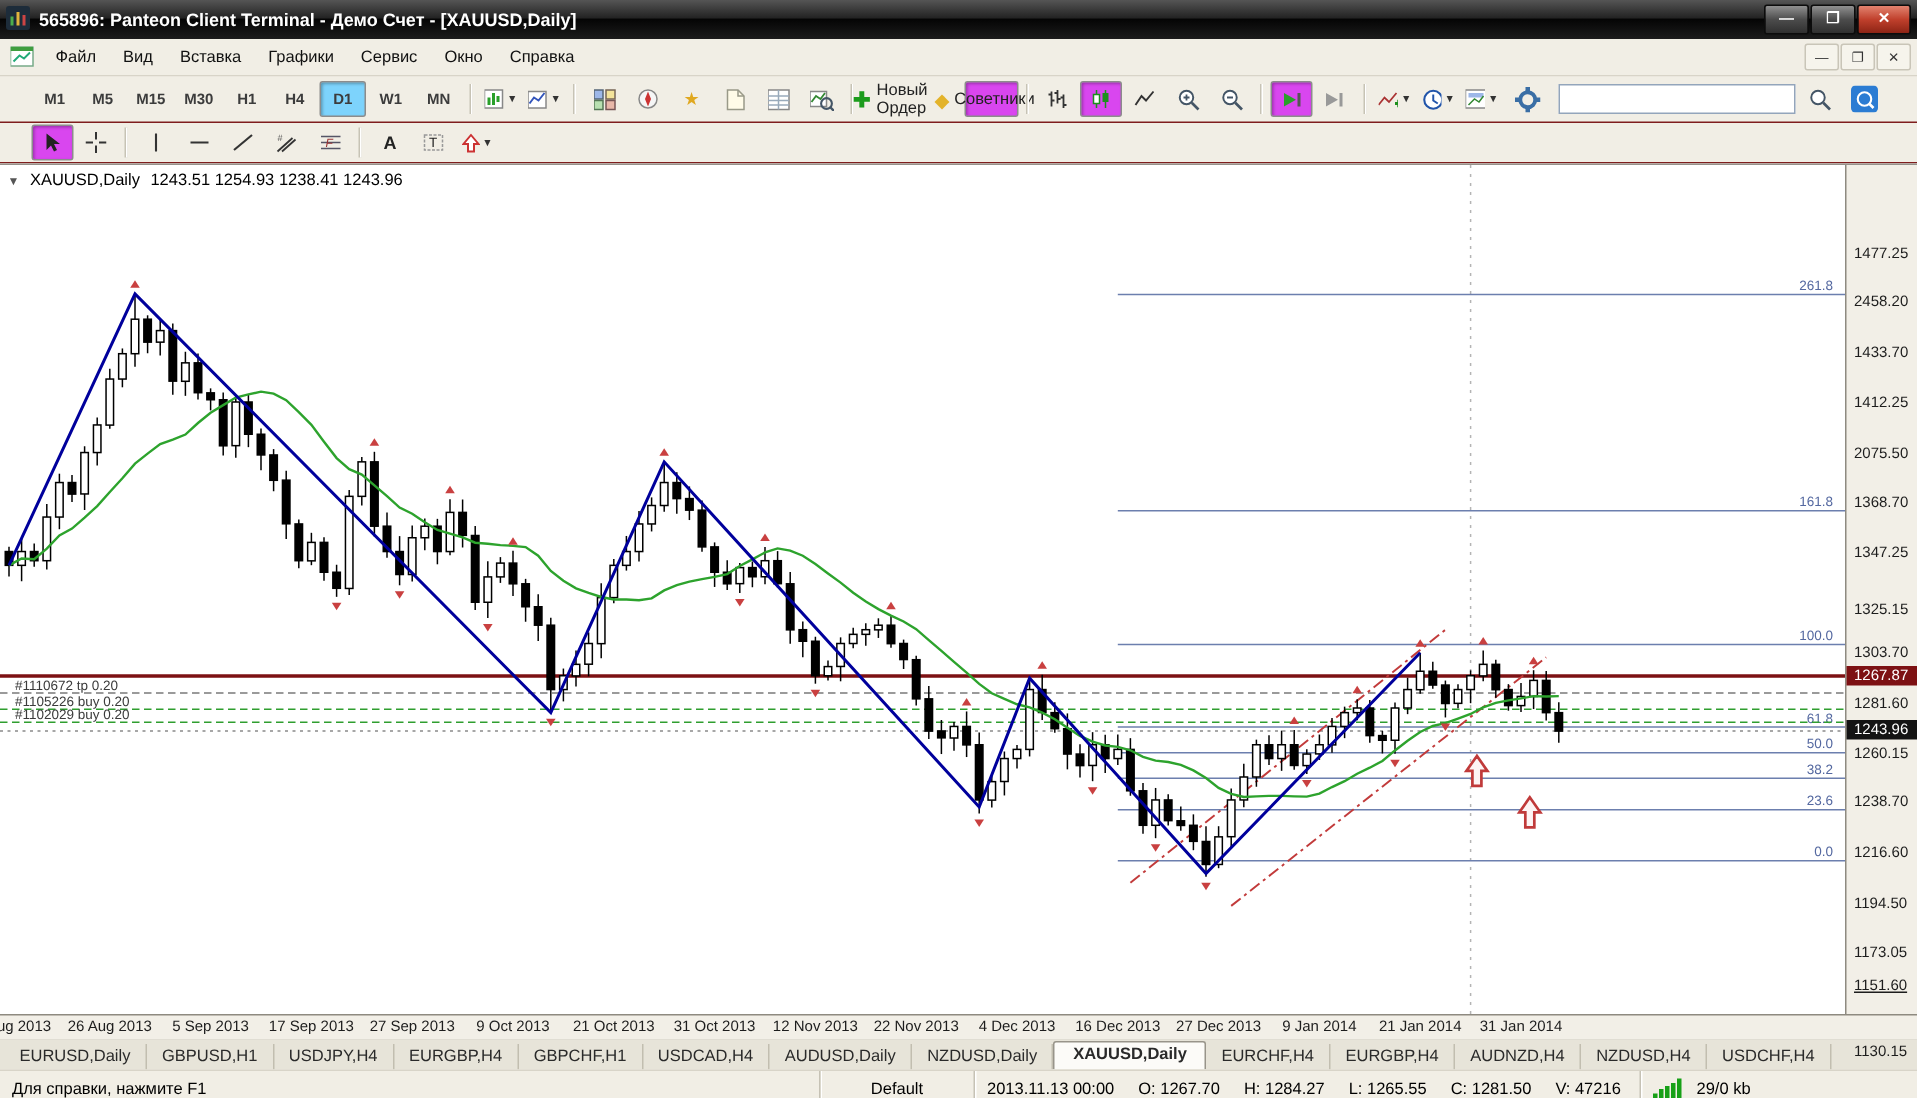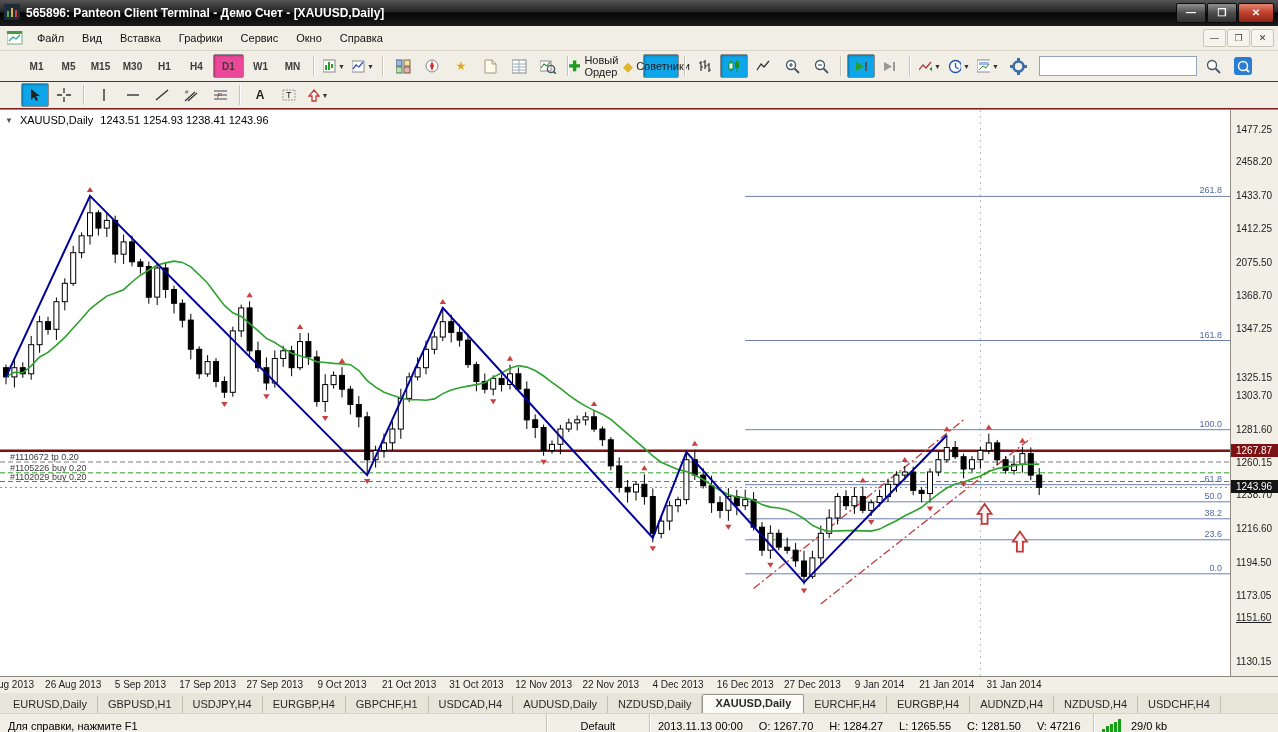--- a/index.html
+++ b/index.html
@@ -28,41 +28,41 @@
     font-size:9px;color:#333;border:1px solid #c9c5b8;background:#f6f4ec;border-radius:2px;}
 
   
   .toolbar{display:flex;align-items:center;background:#f1eee5;border-bottom:1px solid #7f1d1d;
     padding:0 21px;gap:1px;}
   .tb1{height:30px;flex:0 0 30px;}
   .tb2{height:26px;flex:0 0 26px;}
   .tbtn{height:22px;min-width:22px;display:flex;align-items:center;justify-content:center;
     border:1px solid transparent;border-radius:2px;font-size:10px;color:#222;padding:0 2px;gap:2px;}
   .tf{min-width:25px;font-weight:bold;color:#3c3c3c;}
-  .tf.active{background:#ec4899;border:1px solid #8c8c8c;box-shadow:inset 1px 1px 2px rgba(0,0,0,.28);}
-  .pressed{background:#0ea5e9;border:1px solid #8c8c8c;box-shadow:inset 1px 1px 2px rgba(0,0,0,.28);}
+  .tf.active{background:#7dd3fc;border:1px solid #8c8c8c;box-shadow:inset 1px 1px 2px rgba(0,0,0,.28);}
+  .pressed{background:#d946ef;border:1px solid #8c8c8c;box-shadow:inset 1px 1px 2px rgba(0,0,0,.28);}
   .sep{width:1px;height:20px;background:#c7c3b5;border-right:1px solid #fff;margin:0 4px;flex:0 0 auto;}
   .caret{font-size:7px;color:#333;}
   .labelbtn{padding:0 6px;gap:4px;font-size:11px;}
   .glyph{font-size:12px;line-height:1;}
   .search-wrap{display:flex;align-items:center;gap:2px;margin-left:6px;}
   .search-input{width:148px;height:18px;border:1px solid #93a5bb;font-size:11px;padding:0 4px;
     background:#fff;font-family:"Liberation Sans",sans-serif;}
   .spacer{flex:1;}
 
   
   .chart-region{position:relative;height:582px;flex:0 0 582px;background:#fff;border-top:1px solid #95918a;}
   .plot{position:absolute;left:0;top:0;width:1230px;height:566px;overflow:hidden;}
   #chart-svg{position:absolute;left:0;top:0;}
   .ohlc-label{position:absolute;left:5px;top:4px;font-size:11px;color:#000;display:flex;
     align-items:center;gap:7px;z-index:5;}
   .ohlc-toggle{font-size:8px;color:#555;}
   .scale{position:absolute;left:1230px;top:0;width:48px;height:566px;background:#f2efe7;
     border-left:1px solid #8e8a80;font-size:10px;}
-  .scale-label{position:absolute;left:5px;color:#1d1d1d;white-space:nowrap;}
+  .scale-label{position:absolute;left:5px;color:#1d1d1d;white-space:nowrap;margin-top:40px;}
   .scale-tag{position:absolute;left:0;width:47px;color:#fff;font-size:10px;padding:1px 0 1px 5px;z-index:4;}
   .timeaxis{position:absolute;left:0;top:566px;width:1278px;height:16px;background:#f2efe7;
     border-top:1px solid #8e8a80;font-size:10px;color:#1d1d1d;}
   .time-label{position:absolute;top:2px;width:74px;text-align:center;white-space:nowrap;}
 
   
   .tabsbar{height:20px;flex:0 0 20px;background:#e7e4d9;border-top:1px solid #b5b1a4;
     display:flex;align-items:flex-end;font-size:11px;color:#2a2a2a;padding-left:3px;}
   .tab{padding:2px 10px 3px;border-right:1px solid #c2beb0;white-space:nowrap;}
   .tab.active{background:#fcfbf8;border:1px solid #98948a;border-bottom:none;font-weight:bold;
@@ -694,21 +694,21 @@
       </div>
     </div>
     <div class="scale" id="scale">
         <div class="scale-label" style="top: 13.5569px;">1477.25</div>
         <div class="scale-label" style="top: 46.4585px;">2458.20</div>
         <div class="scale-label" style="top: 80.3572px;">1433.70</div>
         <div class="scale-label" style="top: 113.259px;">1412.25</div>
         <div class="scale-label" style="top: 147.157px;">2075.50</div>
         <div class="scale-label" style="top: 180.059px;">1368.70</div>
         <div class="scale-label" style="top: 212.961px;">1347.25</div>
-        <div class="scale-label" style="top: 262px;">1325.15</div>
+        <div class="scale-label" style="top: 251px;">1325.15</div>
         <div class="scale-label" style="top: 279.761px;">1303.70</div>
         <div class="scale-label" style="top: 313.66px;">1281.60</div>
         <div class="scale-label" style="top: 346.561px;">1260.15</div>
         <div class="scale-label" style="top: 379.463px;">1238.70</div>
         <div class="scale-label" style="top: 413.362px;">1216.60</div>
         <div class="scale-label" style="top: 447.26px;">1194.50</div>
         <div class="scale-label" style="top: 480.162px;">1173.05</div>
         <div class="scale-label" style="top: 502px; text-decoration: underline;">1151.60</div>
         <div class="scale-label" style="top: 545.965px;">1130.15</div>
         <div class="scale-tag" style="top: 333.72px; background: rgb(125, 17, 19);">1267.87</div>

